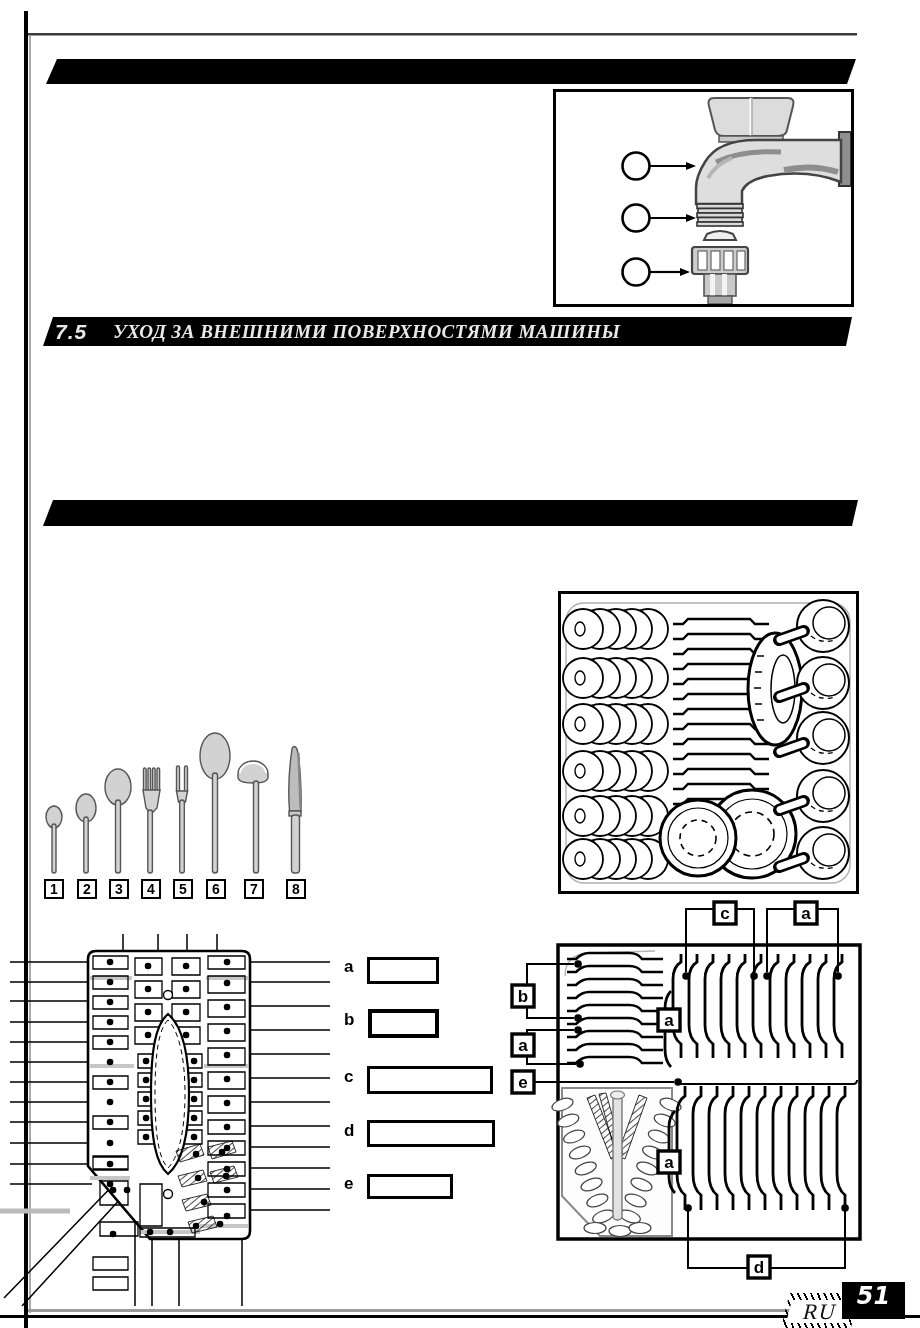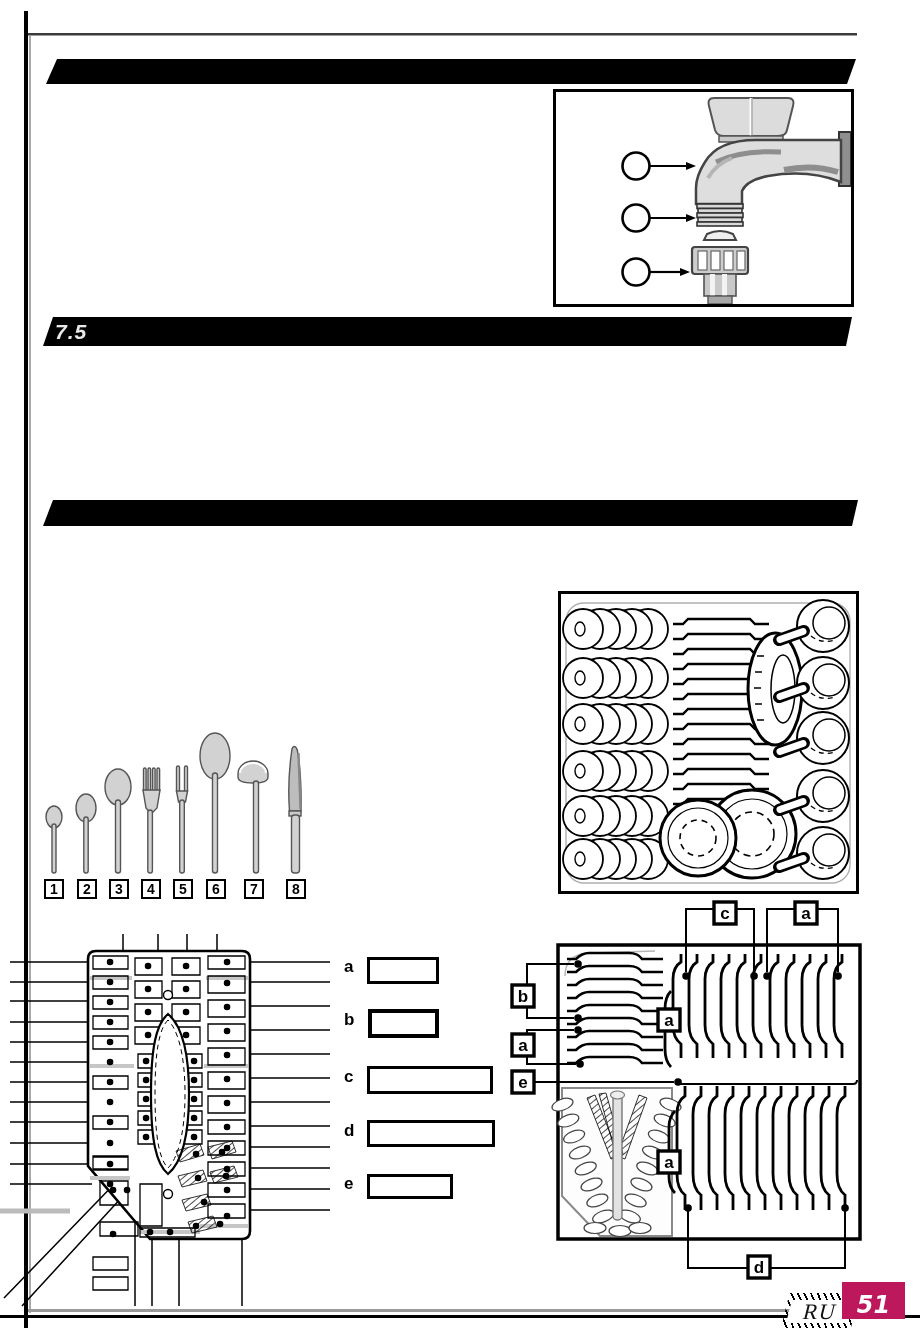--- a/index.html
+++ b/index.html
@@ -31,22 +31,22 @@
         font-weight:bold;font-size:14px;line-height:16px;text-align:center;top:868px;}
   
   .legend-letter{width:18px;height:20px;font-weight:bold;font-size:17px;color:#000;}
   .legend-box{border:3px solid #000;background:#fff;}
   
   .ru-hatch{left:785px;top:1282px;width:70px;height:37px;transform:skewX(-14deg);
         background:repeating-linear-gradient(55deg,#000 0 1.6px,transparent 1.6px 5.4px);}
   .ru-inner{left:789px;top:1289px;width:62px;height:23px;background:#fff;transform:skewX(-14deg);
         display:flex;align-items:center;justify-content:center;
         font-family:"Liberation Serif",serif;font-size:22px;color:#111;letter-spacing:1px;}
-  .pg-box{left:842px;top:1271px;width:63px;height:37px;background:#be185d;color:#fff;
-        display:flex;align-items:flex-end;justify-content:center;
+  .pg-box{left:842px;top:1271px;width:63px;height:37px;background:#000000;color:#fff;
+        display:flex;align-items:flex-start;justify-content:center;
         font-weight:bold;font-style:italic;font-size:24px;font-family:"DejaVu Sans",sans-serif;}
   svg{display:block;}
   svg text{font-family:"Liberation Sans",sans-serif;font-weight:bold;}
 </style>
 </head>
 <body>
 
 <div id="page">
 
   <div class="abs vline-black"></div>
@@ -109,20 +109,21 @@
         <path d="M140,126 L130,122 L130,130 Z" fill="#000" stroke="none"></path>
         <circle cx="80" cy="180" r="13.5" stroke-width="2.6"></circle>
         <line x1="94" y1="180" x2="126" y2="180" stroke-width="2.2"></line>
         <path d="M134,180 L124,176 L124,184 Z" fill="#000" stroke="none"></path>
       </g>
     </svg>
   </div>
 
   <div class="abs secbar">
     <span class="sec-num">7.5</span>
+    <span class="sec-title">УХОД ЗА ВНЕШНИМИ ПОВЕРХНОСТЯМИ МАШИНЫ</span>
   </div>
 
   <div class="abs bar2"></div>
 
   <div class="abs" style="left:40px;top:700px;width:280px;height:165px;">
     <svg width="280" height="165" viewBox="0 0 280 165" fill="#d2d2d2" stroke="#555" stroke-width="1.4">
       <g>
         <ellipse cx="14" cy="106" rx="8" ry="11"></ellipse>
           <rect x="12" y="113" width="4" height="49" rx="2"></rect>
       </g>

